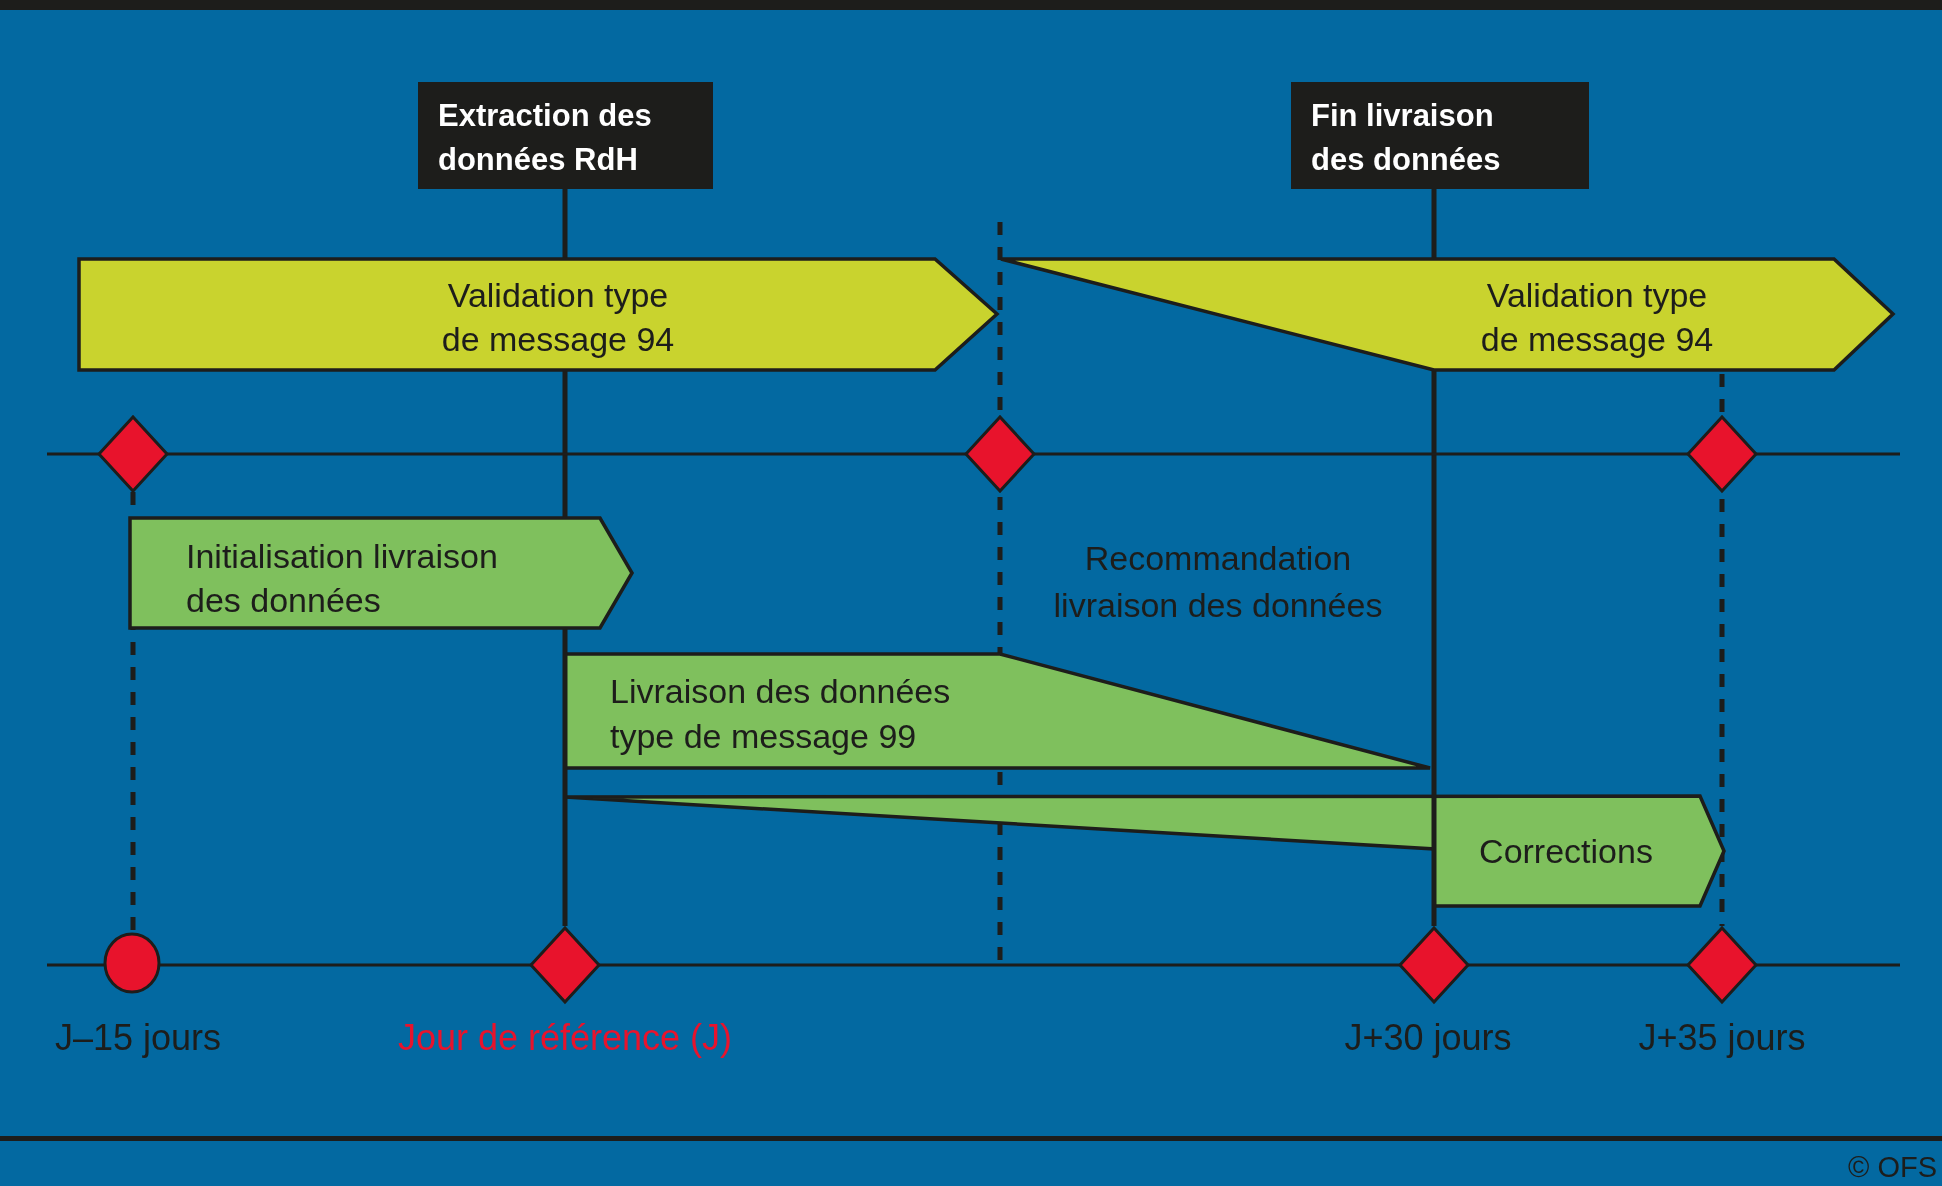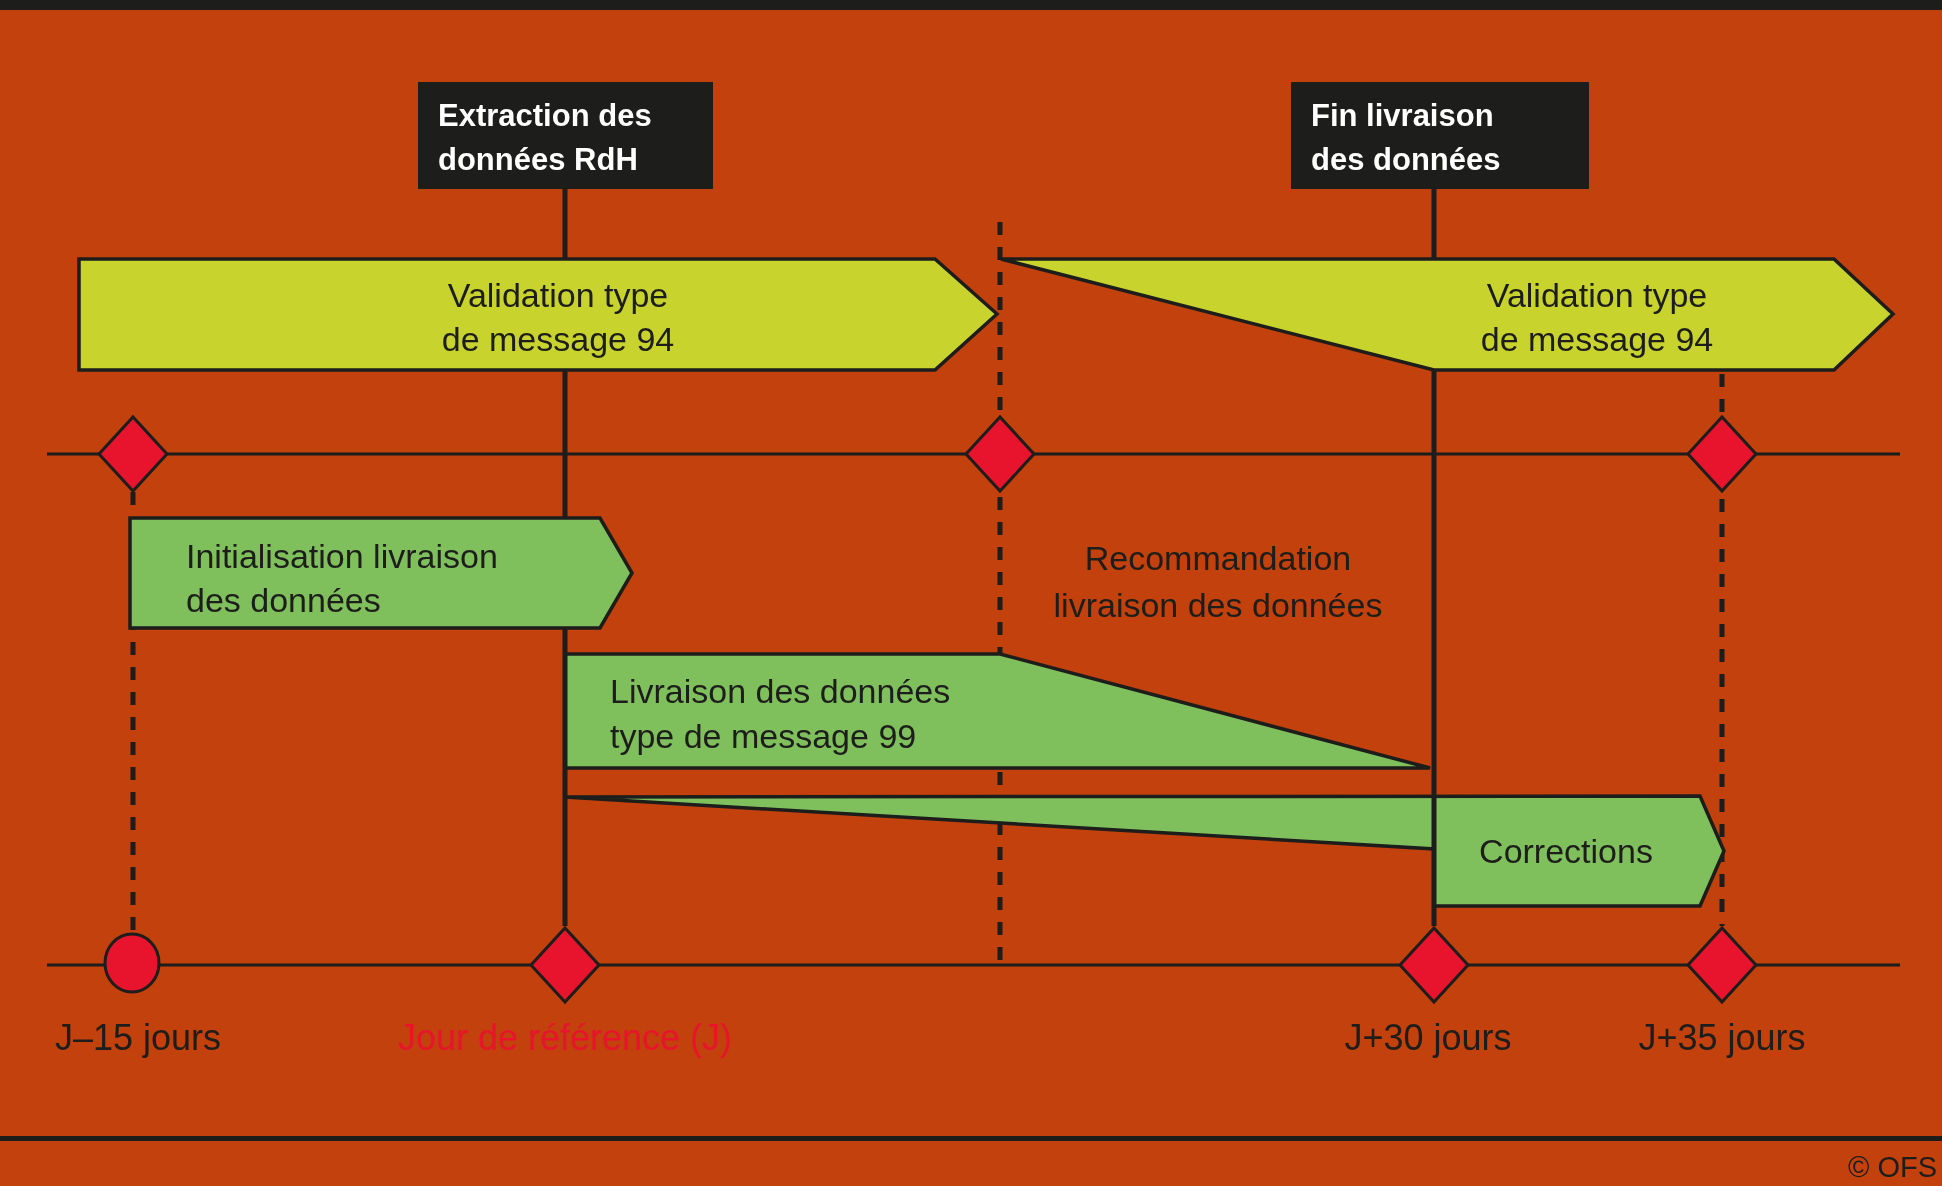--- a/index.html
+++ b/index.html
@@ -4,21 +4,21 @@
 <style>
   html, body {
     margin: 0;
     padding: 0;
     background: #ffffff;
   }
   .stage {
     width: 1942px;
     height: 1186px;
     position: relative;
-    background: #c2410c;
+    background: #0369a1;
     overflow: hidden;
   }
   svg { display: block; }
   text {
     font-family: "Liberation Sans", sans-serif;
     fill: #1d1d1b;
   }
   .box-label {
     font-size: 31px;
     font-weight: bold;

